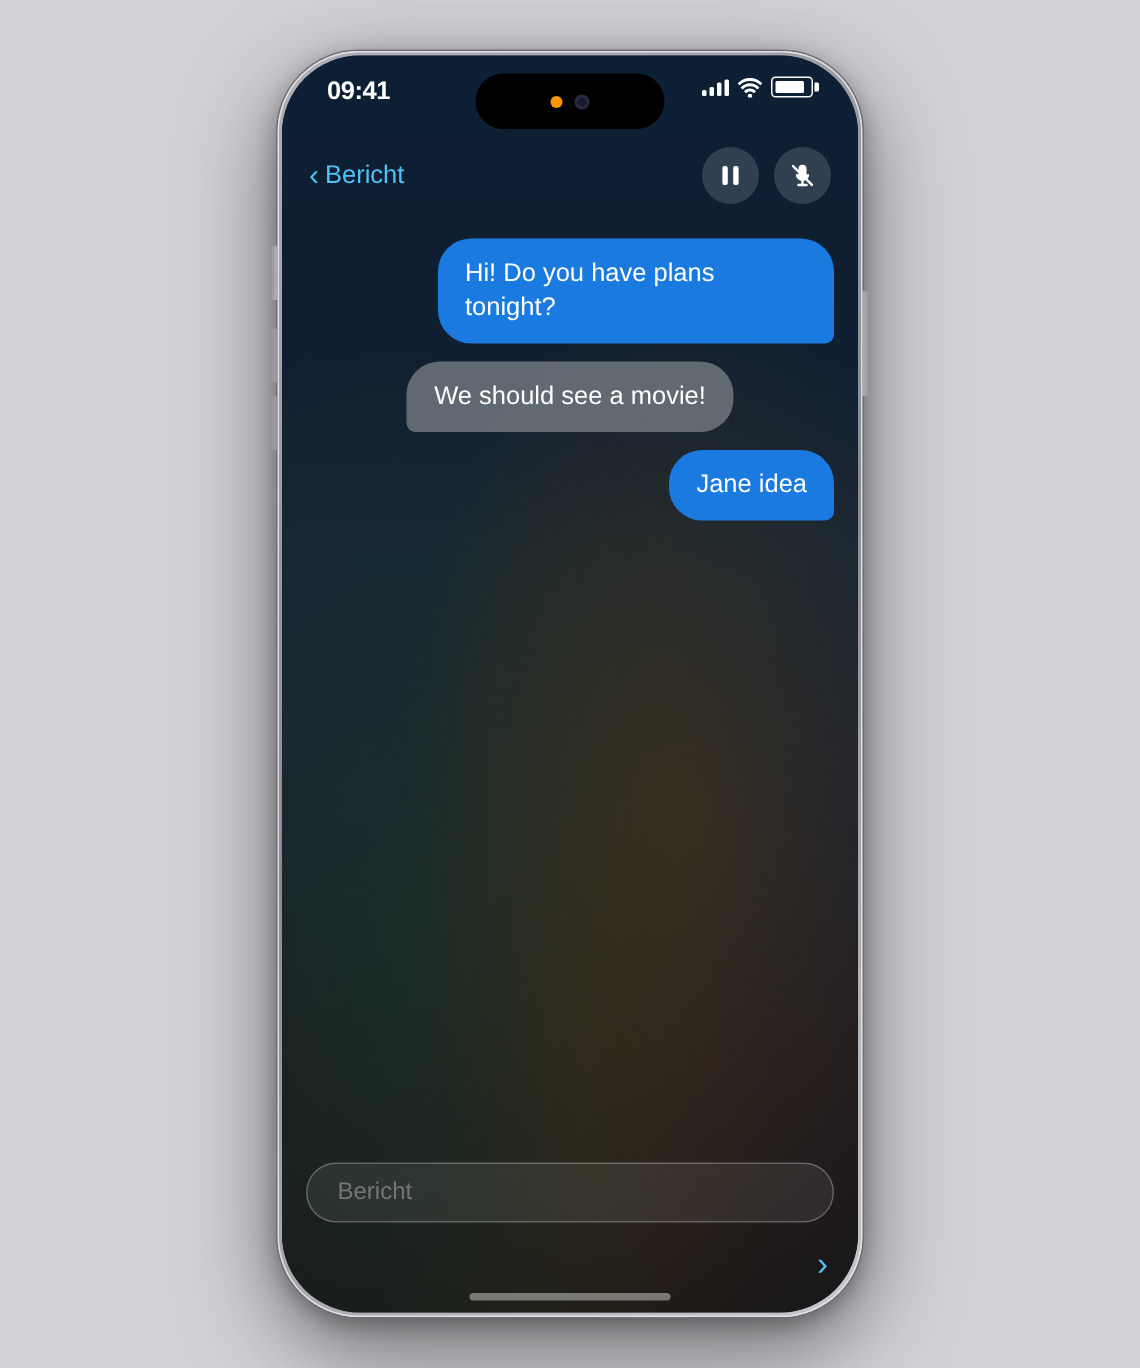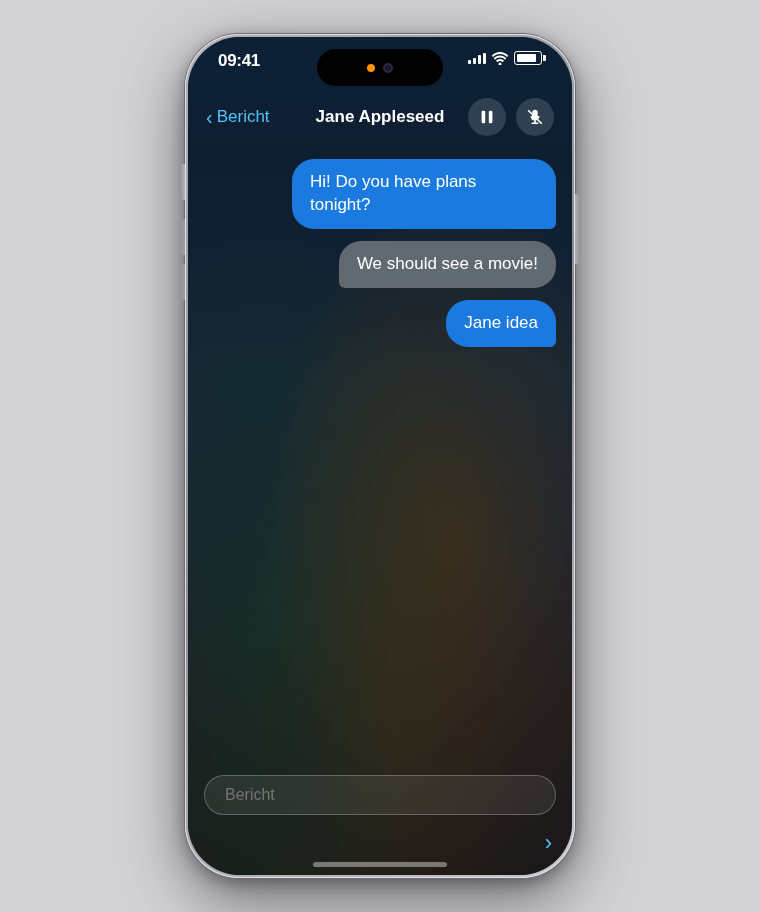--- a/index.html
+++ b/index.html
@@ -247,21 +247,21 @@
     .message-row {
       display: flex;
       align-items: flex-end;
     }
 
     .message-row.sent {
       justify-content: flex-end;
     }
 
     .message-row.received {
-      justify-content: flex-end;
+      justify-content: center;
     }
 
     .bubble {
       max-width: 75%;
       padding: 12px 18px;
       border-radius: 22px;
       font-size: 17px;
       font-weight: 400;
       line-height: 1.35;
     }
@@ -372,21 +372,20 @@
             <div class="battery-fill"></div>
           </div>
         </div>
       </div>
 
       <div class="nav-bar">
         <div class="nav-back">
           <span class="nav-back-chevron">‹</span>
           <span>Bericht</span>
         </div>
-        <div class="nav-title">Jane Appleseed</div>
         <div class="nav-actions">
           <div class="nav-btn">
 
             <svg viewBox="0 0 20 20" fill="white">
               <rect x="4" y="3" width="4" height="14" rx="1.5"></rect>
               <rect x="12" y="3" width="4" height="14" rx="1.5"></rect>
             </svg>
           </div>
           <div class="nav-btn">
 

